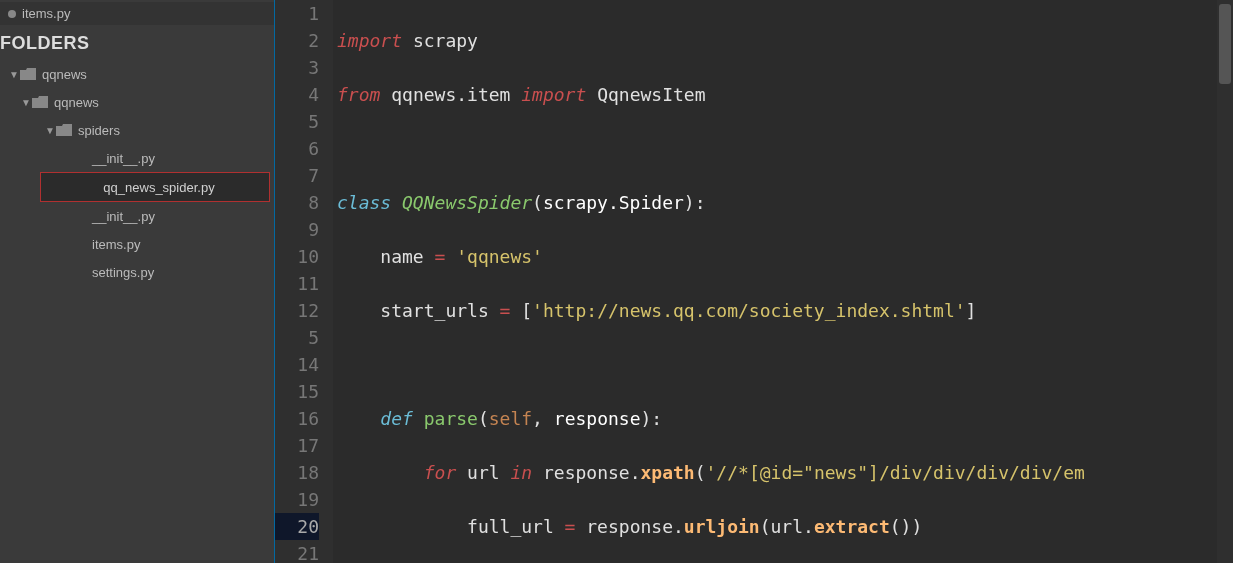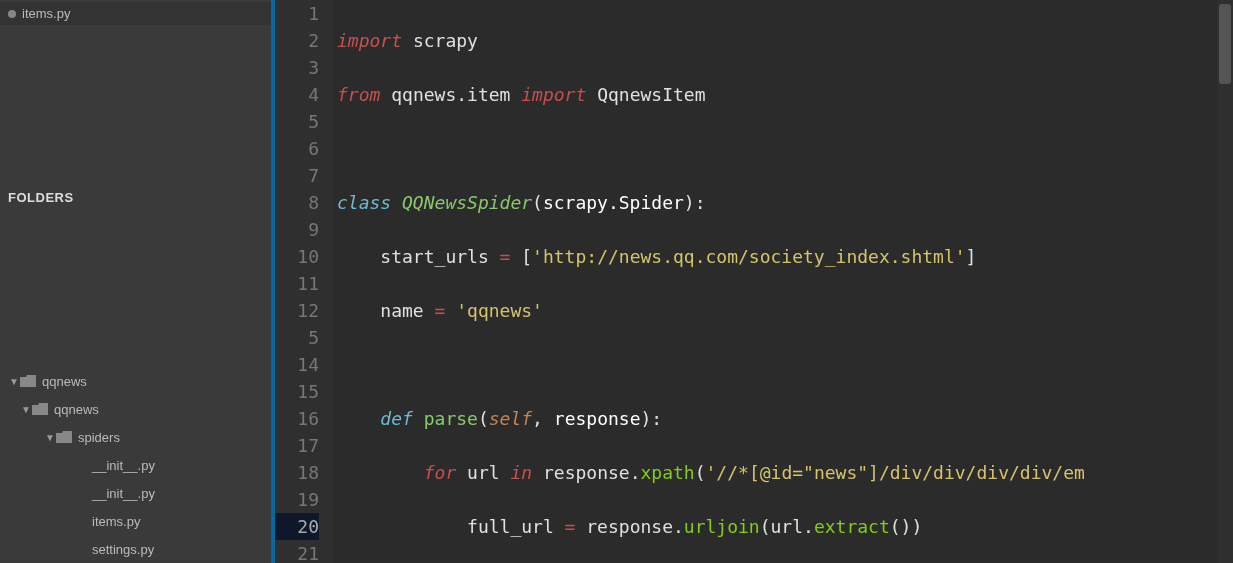--- a/index.html
+++ b/index.html
@@ -9,44 +9,43 @@
     color: #ccc;
     width: 1233px;
     height: 563px;
     overflow: hidden;
     display: flex;
     font-size: 15px;
   }
   .sidebar {
     width: 275px;
     background: #3a3a3a;
-    border-right: 4px solid #0369a1;
+    border-right: 1px solid #0369a1;
     display: flex;
     flex-direction: column;
     padding-top: 2px;
-    justify-content: space-between;
   }
   .tab-row {
     display: flex;
     align-items: center;
     gap: 6px;
     padding: 4px 8px;
     background: #333;
     color: #bbb;
     font-size: 13px;
     font-family: sans-serif;
   }
   .tab-circle {
     width: 8px; height: 8px; border-radius: 50%; background: #888;
   }
   .folders-header {
-    padding: 8px 8px 6px 8px;
+    padding: 8px 8px 6px 0;
     font-weight: bold;
     color: #ddd;
-    font-size: 13px;
+    font-size: 18px;
     font-family: sans-serif;
     letter-spacing: 0.5px;
   }
   .tree {
     font-family: sans-serif;
     font-size: 13px;
     color: #bbb;
   }
   .tree-row {
     display: flex;
@@ -111,23 +110,23 @@
     font-style: normal;
     position: relative;
   }
   .code .line { height: 27px; padding-left: 4px; }
 
   .kw { color: #c94f4f; font-style: italic; }
   .kw2 { color: #6bbcd6; font-style: italic; }
   .cls { color: #8ac96d; font-style: italic; }
   .fn { color: #8ac96d; }
   .str { color: #d6c36b; }
-  .self { color: #c58452; font-style: italic; }
+  .self { color: #c58452; }
   .op { color: #c94f4f; }
-  .call { color: #84cc16; }
+  .call { color: #fdba74; font-weight: bold; }
   .plain { color: #e0e0e0; }
   .param { color: #ffffff; }
   .pun { color: #e0e0e0; }
 
   .scrollbar-v {
     position: absolute;
     right: 0; top: 0; bottom: 0;
     width: 16px;
     background: #2f2f2f;
   }
@@ -175,20 +174,23 @@
       <span class="folder-icon">
         <svg viewBox="0 0 16 12">
             <path d="M0 2 L6 2 L7 0 L16 0 L16 12 L0 12 Z"></path>
           </svg>
       </span>
       <span>spiders</span>
     </div>
 
     <div class="tree-row indent-4-file">
       <span>__init__.py</span>
+    </div>
+    <div class="tree-row selected">
+      <span>qq_news_spider.py</span>
     </div>
 
     <div class="tree-row indent-3-file">
       <span>__init__.py</span>
     </div>
     <div class="tree-row indent-3-file">
       <span>items.py</span>
     </div>
     <div class="tree-row indent-3-file">
       <span>settings.py</span>
@@ -221,22 +223,22 @@
     <div class="ln current">20</div>
     <div class="ln">21</div>
 
   </div>
 
   <div class="code">
 <div class="line"><span class="kw">import</span><span class="plain"> </span><span class="plain">scrapy</span></div>
 <div class="line"><span class="kw">from</span><span class="plain"> </span><span class="plain">qqnews.item</span><span class="plain"> </span><span class="kw">import</span><span class="plain"> </span><span class="plain">QqnewsItem</span></div>
 <div class="line"></div>
 <div class="line"><span class="kw2">class</span><span class="plain"> </span><span class="cls">QQNewsSpider</span><span class="pun">(</span><span class="param">scrapy.Spider</span><span class="pun">):</span></div>
+<div class="line"><span class="plain">    </span><span class="plain">name</span><span class="plain"> </span><span class="op">=</span><span class="plain"> </span><span class="str">'qqnews'</span></div>
 <div class="line"><span class="plain">    </span><span class="plain">start_urls</span><span class="plain"> </span><span class="op">=</span><span class="plain"> [</span><span class="str">'http://news.qq.com/society_index.shtml'</span><span class="plain">]</span></div>
-<div class="line"><span class="plain">    </span><span class="plain">name</span><span class="plain"> </span><span class="op">=</span><span class="plain"> </span><span class="str">'qqnews'</span></div>
 <div class="line"></div>
 <div class="line"><span class="plain">    </span><span class="kw2">def</span><span class="plain"> </span><span class="fn">parse</span><span class="pun">(</span><span class="self">self</span><span class="pun">, </span><span class="param">response</span><span class="pun">):</span></div>
 <div class="line"><span class="plain">        </span><span class="kw">for</span><span class="plain"> </span><span class="plain">url</span><span class="plain"> </span><span class="kw">in</span><span class="plain"> </span><span class="plain">response</span><span class="pun">.</span><span class="call">xpath</span><span class="pun">(</span><span class="str">'//*[@id="news"]/div/div/div/div/em</span></div>
 <div class="line"><span class="plain">            </span><span class="plain">full_url</span><span class="plain"> </span><span class="op">=</span><span class="plain"> </span><span class="plain">response</span><span class="pun">.</span><span class="call">urljoin</span><span class="pun">(</span><span class="plain">url</span><span class="pun">.</span><span class="call">extract</span><span class="pun">())</span></div>
 
 
 
 
 
 

